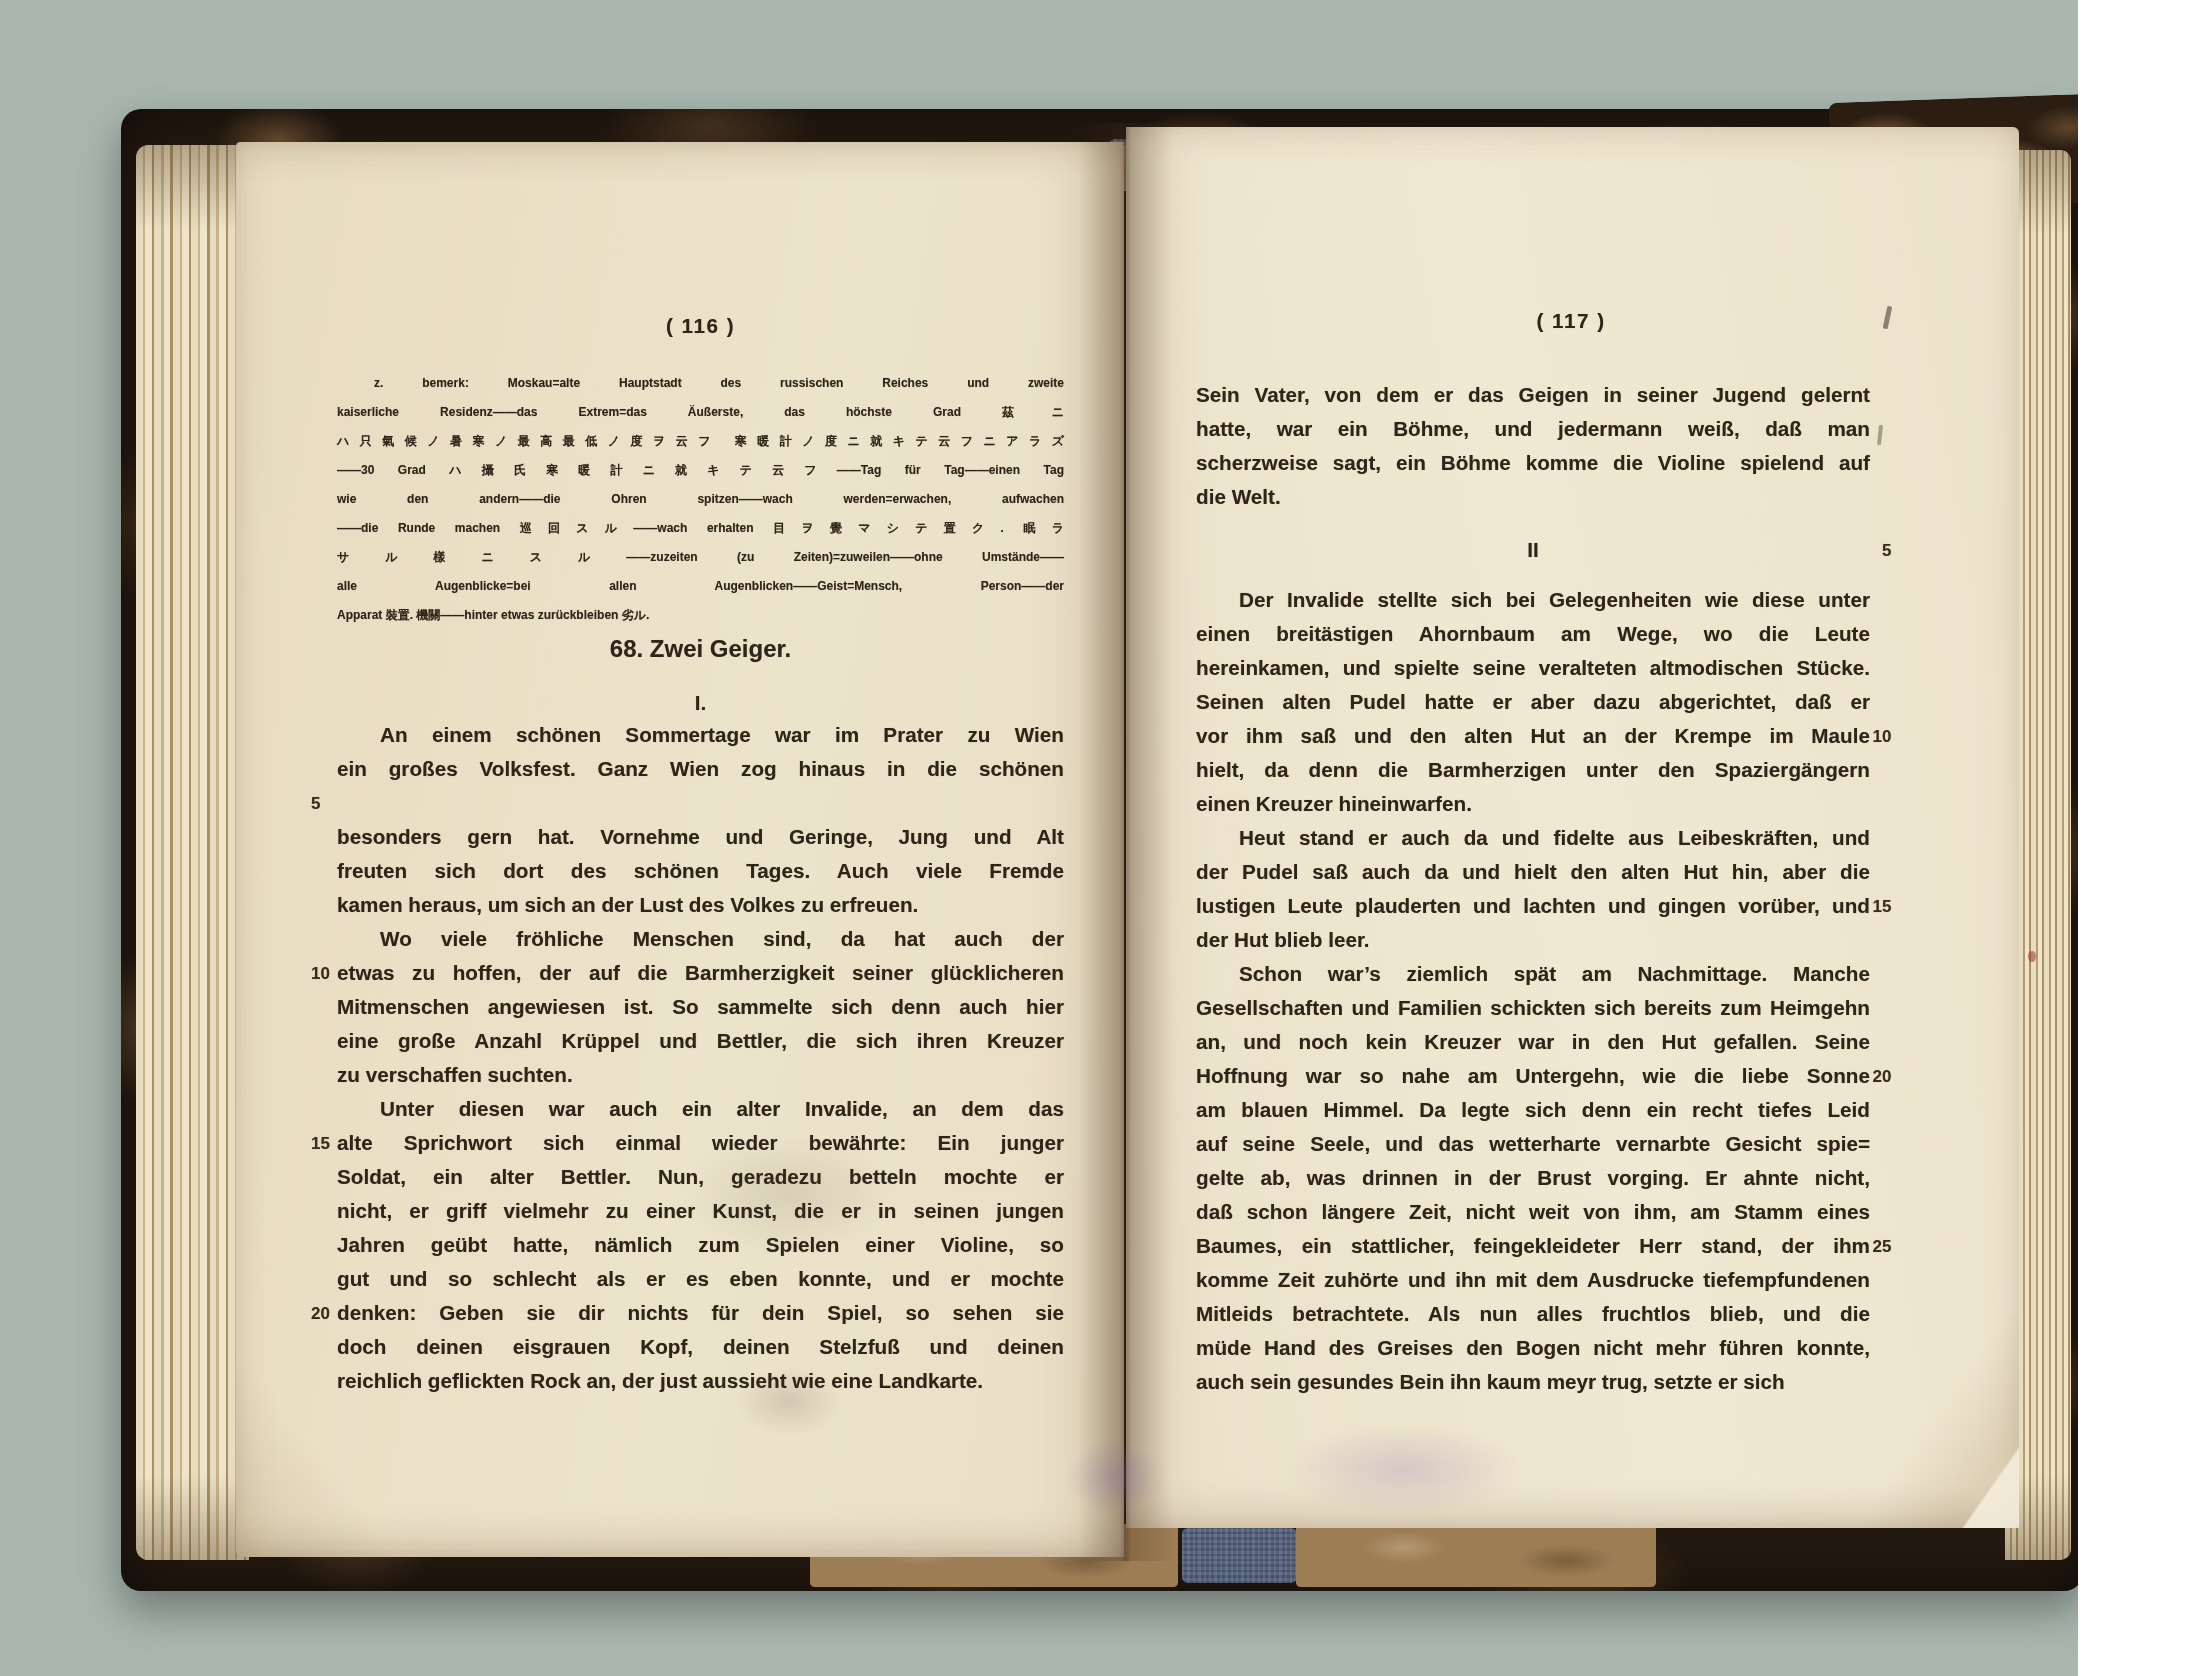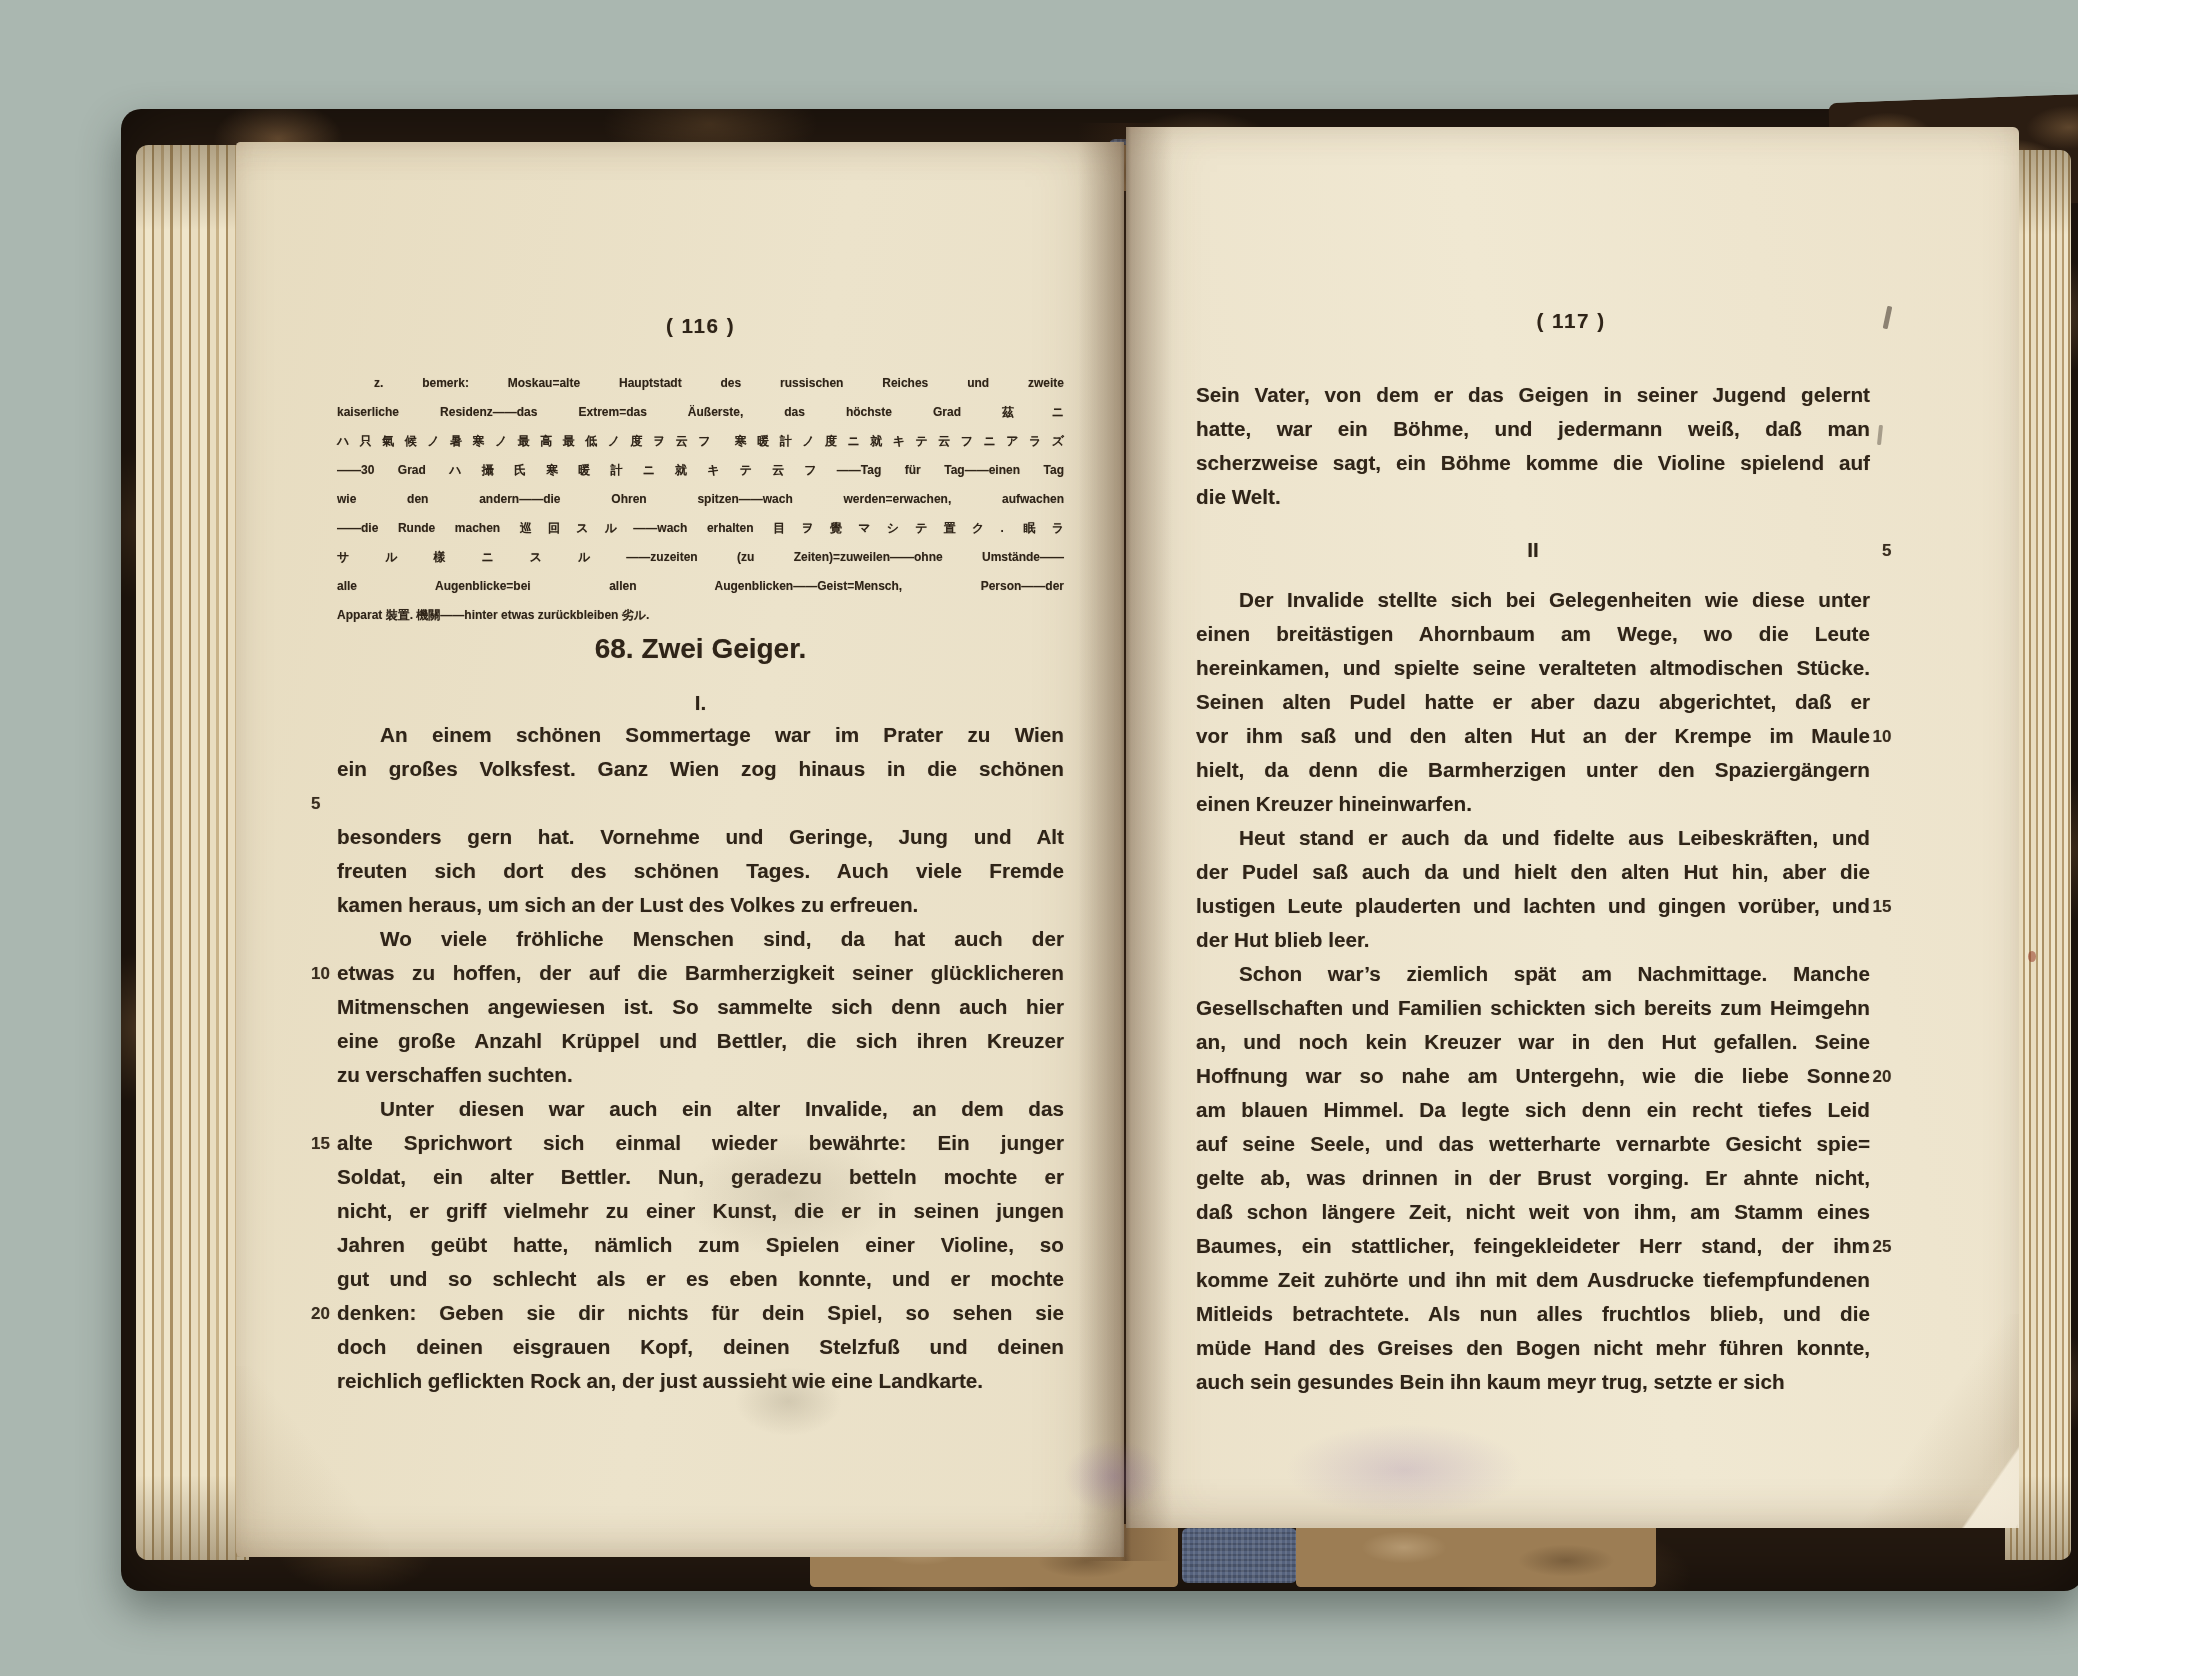--- a/index.html
+++ b/index.html
@@ -127,21 +127,21 @@
   .t-line.last{ text-align-last:left; }
   .ann .t-line{ height:29px; line-height:29px; font-size:12px; }
   .ann .t-line.indent{ text-indent:37px; }
   .margin-num{ position:absolute; top:1.5px; font-size:17px; line-height:31px; color:#392d1f;
     text-align:left; text-indent:0; }
   .margin-num:empty{ display:none; }
   .pg116 .margin-num{ left:-26px; }
   .pg117 .margin-num{ right:-21.4px; }
   .block{ position:absolute; width:100%; }
   .ann{ top:227px; }
-  .heading{ top:490px; text-align:center; font-size:28px; height:34px; line-height:34px; }
+  .heading{ top:490px; text-align:center; font-size:24px; height:34px; line-height:34px; }
   .part-label{ position:absolute; width:100%; text-align:center; font-size:20.7px; height:34px; line-height:34px; }
   .pg116 .part-label{ top:544px; }
   .pg117 .part-label{ top:406px; }
   .pg116 .body{ top:576px; }
   .pg117 .body-top{ top:251px; }
   .pg117 .body{ top:456px; }
 </style>
 </head>
 <body>
 

